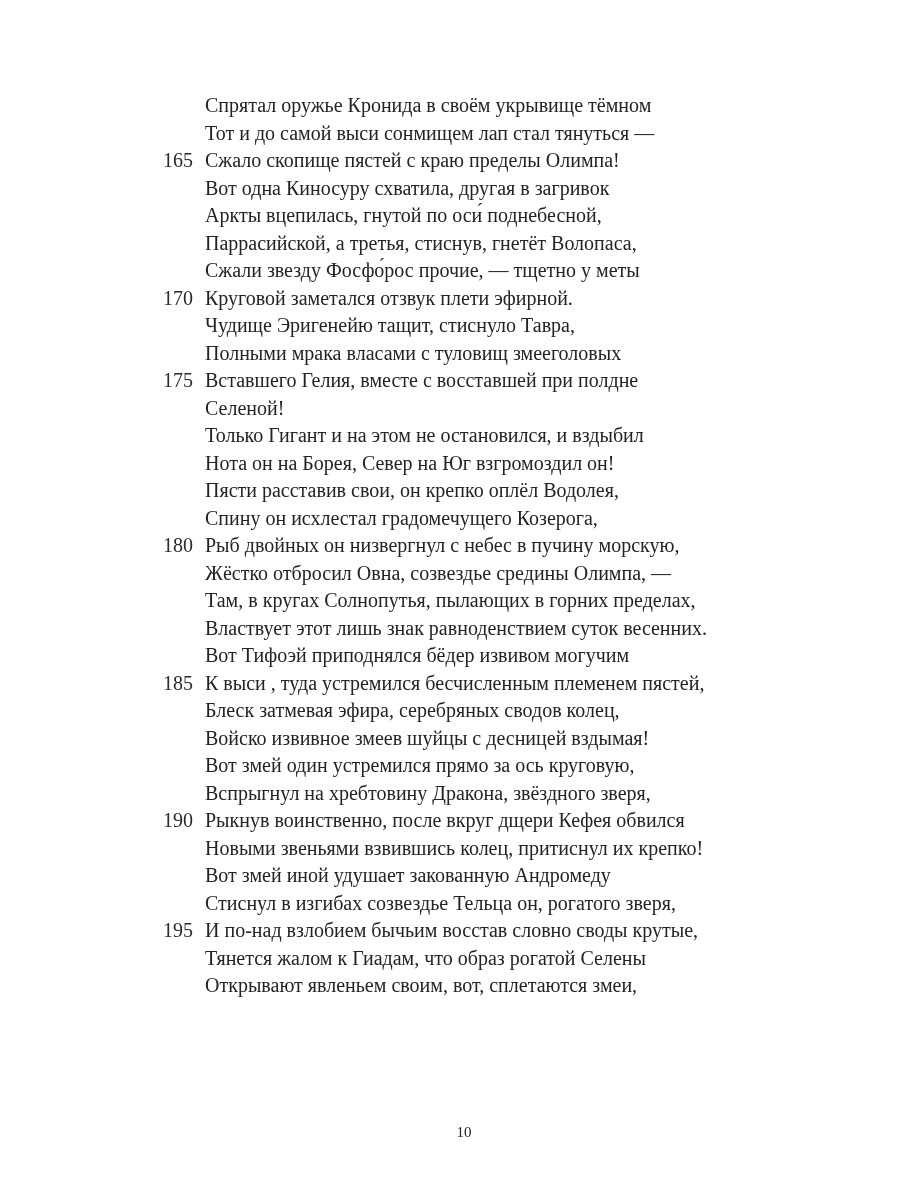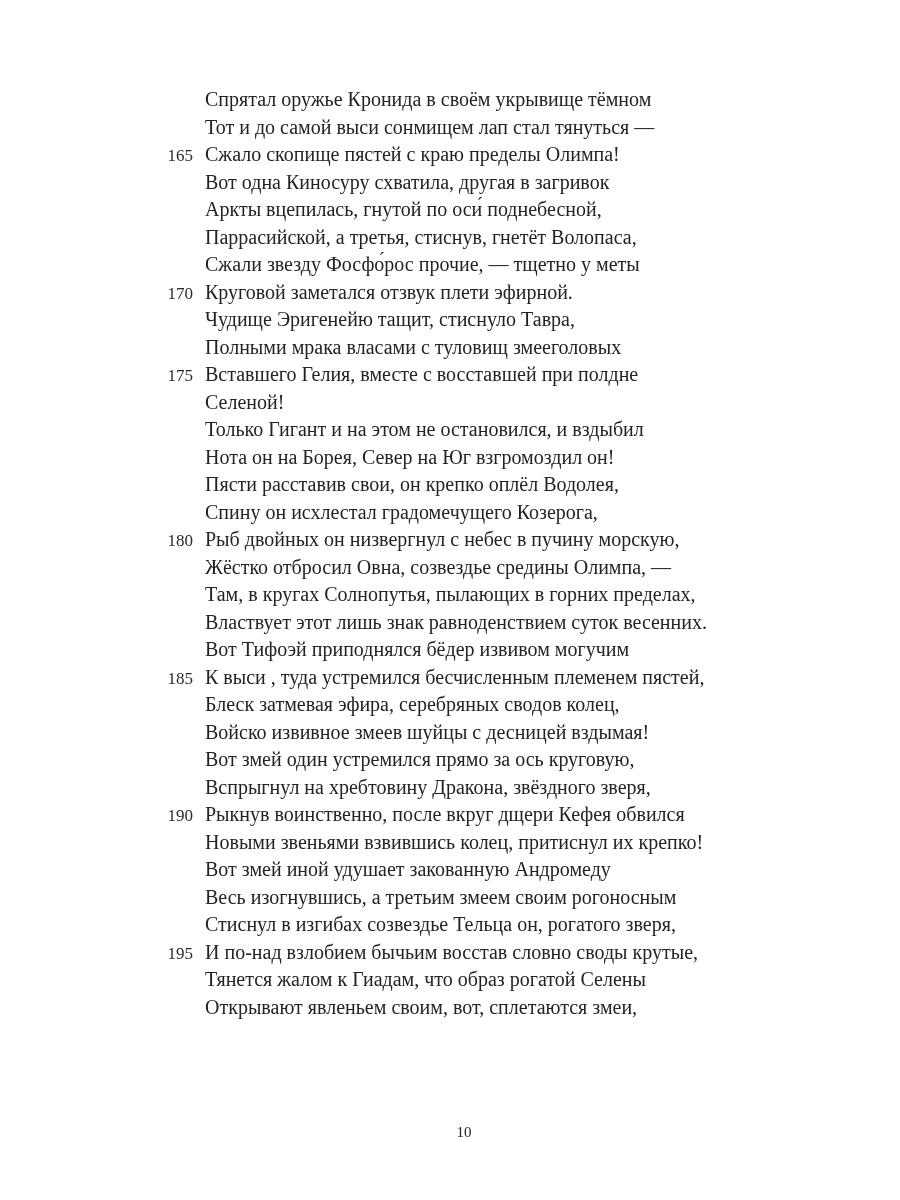--- a/index.html
+++ b/index.html
@@ -15,37 +15,37 @@
     position: relative;
     overflow: hidden;
   }
   .page {
     position: absolute;
     inset: 0;
     background: #ffffff;
   }
   .poem {
     position: absolute;
-    top: 86px;
+    top: 92px;
     left: 163px;
     width: 602px;
   }
   .line {
     display: flex;
     align-items: baseline;
     height: 27.5px;
     line-height: 27.5px;
     font-size: 20px;
   }
   .num {
     flex: 0 0 30px;
     width: 30px;
     text-align: right;
     margin-right: 12px;
-    font-size: 17px;
+    font-size: 20px;
     color: #2a2a2a;
   }
   .txt {
     flex: 1;
     white-space: nowrap;
   }
   .line.align-right .txt {
     white-space: nowrap;
   }
   .page-number {
@@ -175,24 +175,20 @@
       <div class="line">
         <span class="num"></span>
         <span class="txt">Новыми звеньями взвившись колец, притиснул их крепко!</span>
       </div>
       <div class="line">
         <span class="num"></span>
         <span class="txt">Вот змей иной удушает закованную Андромеду</span>
       </div>
       <div class="line">
         <span class="num"></span>
-        <span class="txt">Весь изогнувшись, а третьим змеем своим рогоносным</span>
-      </div>
-      <div class="line">
-        <span class="num"></span>
         <span class="txt">Стиснул в изгибах созвездье Тельца он, рогатого зверя,</span>
       </div>
       <div class="line">
         <span class="num">195</span>
         <span class="txt">И по-над взлобием бычьим восстав словно своды крутые,</span>
       </div>
       <div class="line">
         <span class="num"></span>
         <span class="txt">Тянется жалом к Гиадам, что образ рогатой Селены</span>
       </div>

